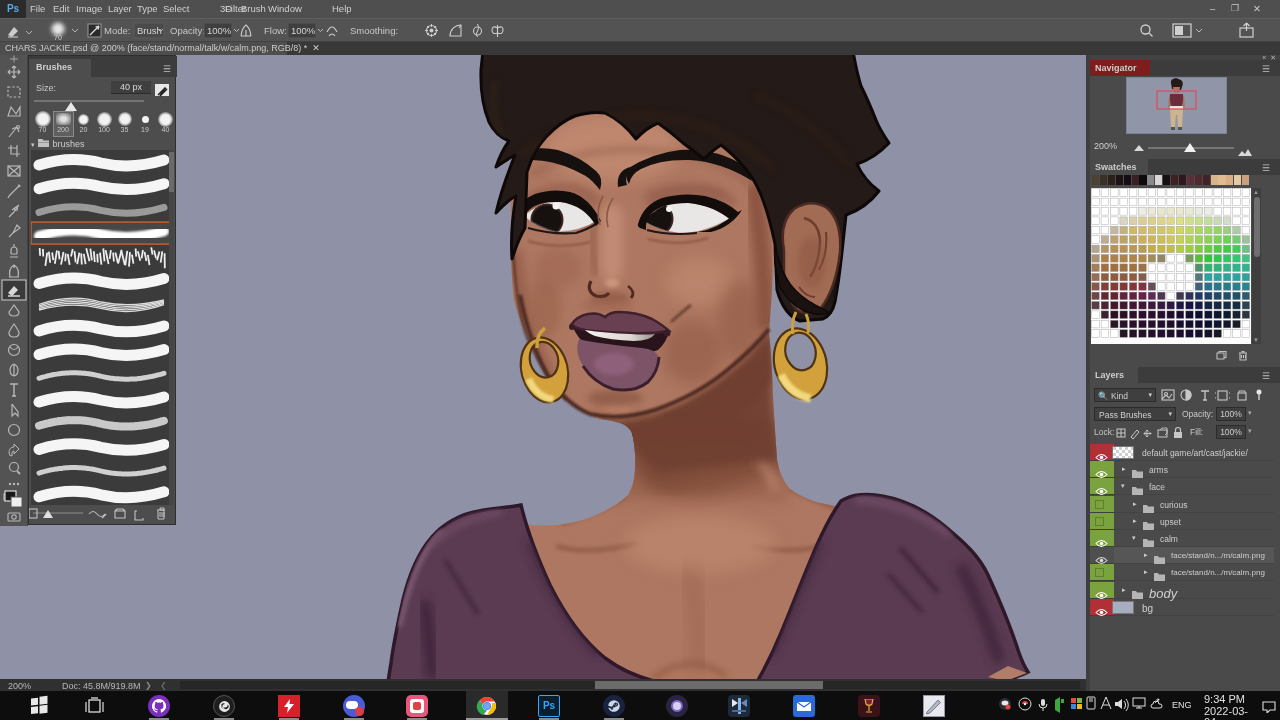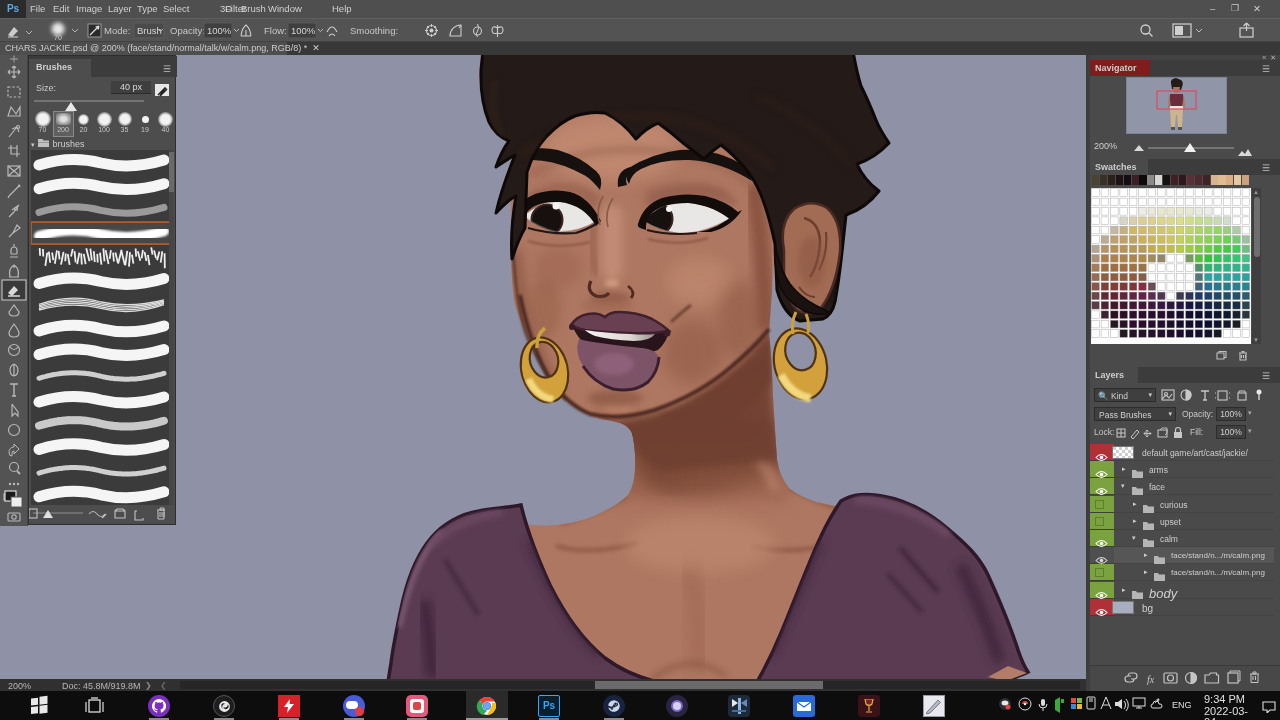--- a/index.html
+++ b/index.html
@@ -1055,36 +1055,20 @@
     <div style="position:absolute;left:0;top:543.8px;width:184px;height:17px;background:transparent;border-bottom:1px solid #434343;">
       <div style="position:absolute;left:0;top:0;width:24px;height:17px;background:#b13036;border-bottom:1px solid #3e3e3e;">
         <div style="position:absolute;left:5px;top:4px;"><svg width="13" height="9" viewBox="0 0 13 9">
             <path d="M1,4.5 Q6.5,-1.5 12,4.5 Q6.5,10.5 1,4.5 Z" fill="none" stroke="#fff" stroke-width="1.1"></path>
             <circle cx="6.5" cy="4.5" r="1.8" fill="#fff"></circle>
           </svg></div>
       </div>
       <div style="position:absolute;left:22px;top:2px;width:22px;height:13px;background:#a8adc0;border:1px solid #777;"></div>
       <span style="position:absolute;left:52px;top:4px;font-size:10px;color:#cecece;white-space:nowrap;">bg</span>
     </div>
-<div style="position:absolute;left:0;top:610px;width:190px;height:26px;background:#484848;border-top:1px solid #3a3a3a;">
-<svg width="190" height="26">
-        <g stroke="#c4c4c4" fill="none" stroke-width="1.2">
-<path d="M40,10 a3,3 0 0 1 3,-3 h3 a3,3 0 0 1 0,6 h-3 M46,13 a3,3 0 0 1 -3,3 h-3 a3,3 0 0 1 0,-6 h3" transform="translate(-2,0)"></path>
-<text x="57" y="17" font-size="10" font-style="italic" fill="#c4c4c4" stroke="none" font-family="Liberation Serif">fx</text>
-<rect x="74" y="7" width="13" height="10" rx="1"></rect>
-          <circle cx="80.5" cy="12" r="3"></circle>
-<circle cx="101" cy="12" r="5.5"></circle>
-          <path d="M101,6.5 a5.5,5.5 0 0 1 0,11 z" fill="#c4c4c4"></path>
-<path d="M115,9 h4 l1.5,-2 h6 v2 h2 v8 h-13.5 z"></path>
-<rect x="138" y="7" width="10" height="10"></rect>
-          <path d="M140,7 v-2 h10 v10 h-2" stroke-width="1"></path>
-<path d="M160,8 h9 M161,8 v8.5 h7 v-8.5 M163,6 h3 v2 h-3 z M163,10 v4 M165.5,10 v4" stroke-width="1"></path>
-</g>
-      </svg>
-</div>
   </div>
 <div class="abs" id="taskbar">
     <div style="position:absolute;left:466px;top:0;width:42px;height:29px;background:#2a2a2a;"></div>
     <div style="position:absolute;left:27px;top:3px;width:24px;height:24px;"><svg width="24" height="24">
         <g fill="#e8e8e8">
           <rect x="4" y="5" width="7" height="7" transform="skewY(-6 )"></rect>
           <rect x="12.5" y="4" width="8" height="8" transform="skewY(-6)"></rect>
           <rect x="4" y="13.5" width="7" height="7" transform="skewY(-6)"></rect>
           <rect x="12.5" y="13" width="8" height="8" transform="skewY(-6)"></rect>
         </g>

